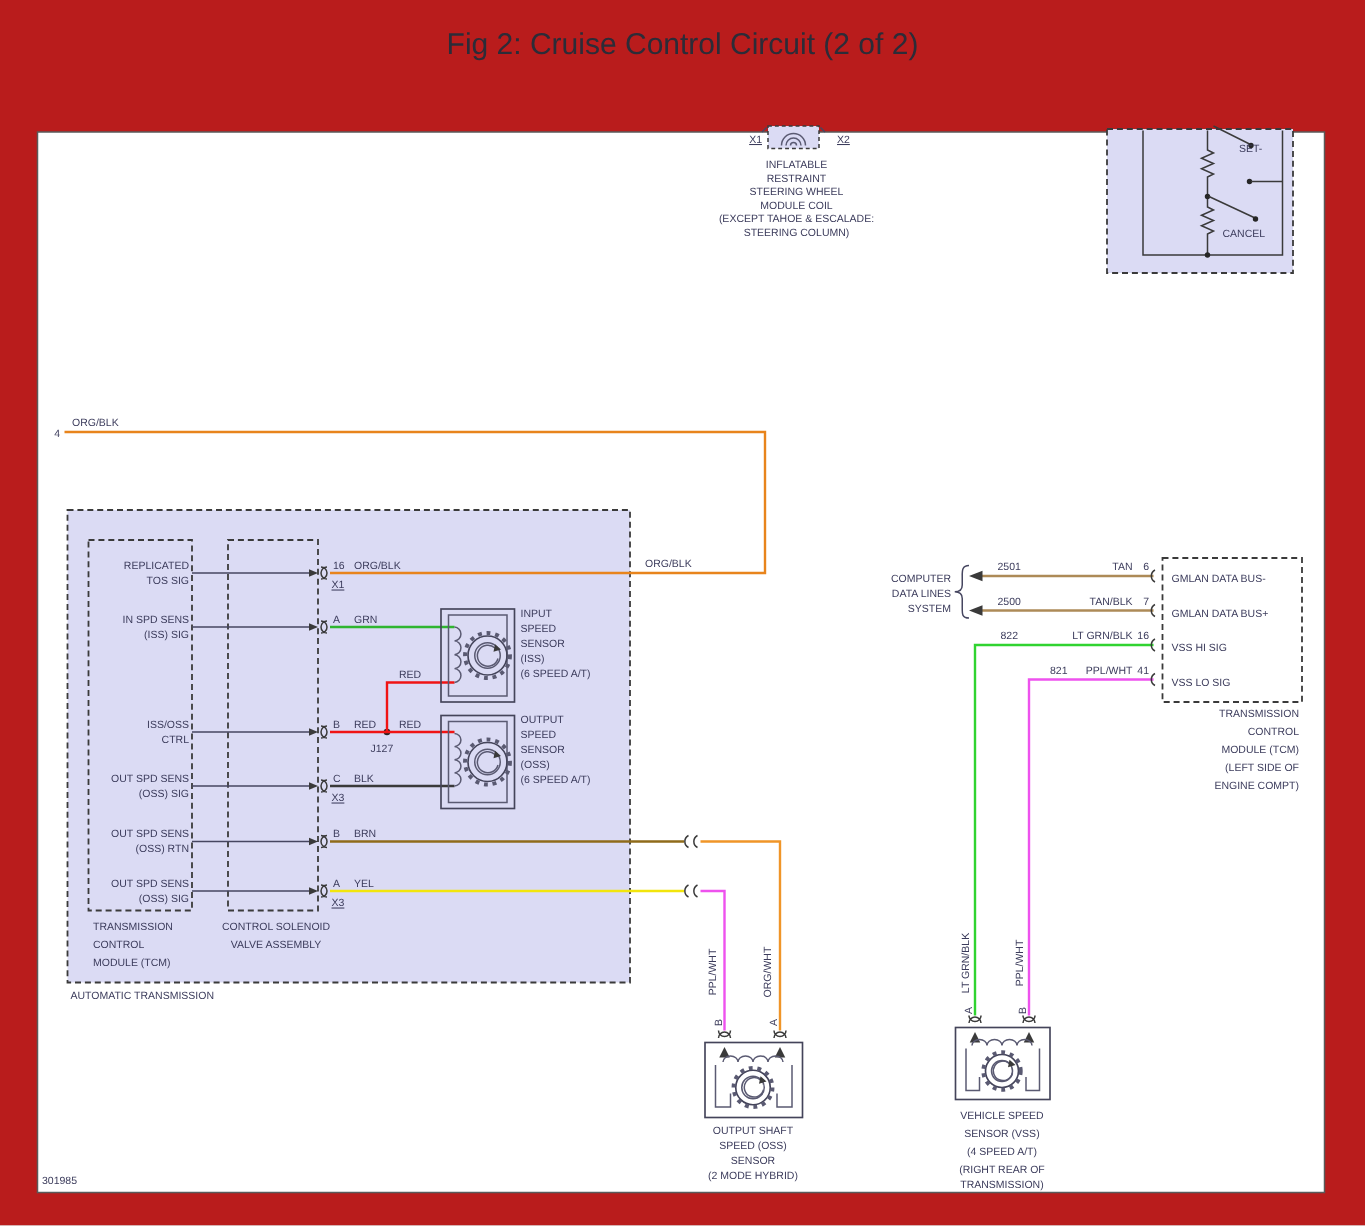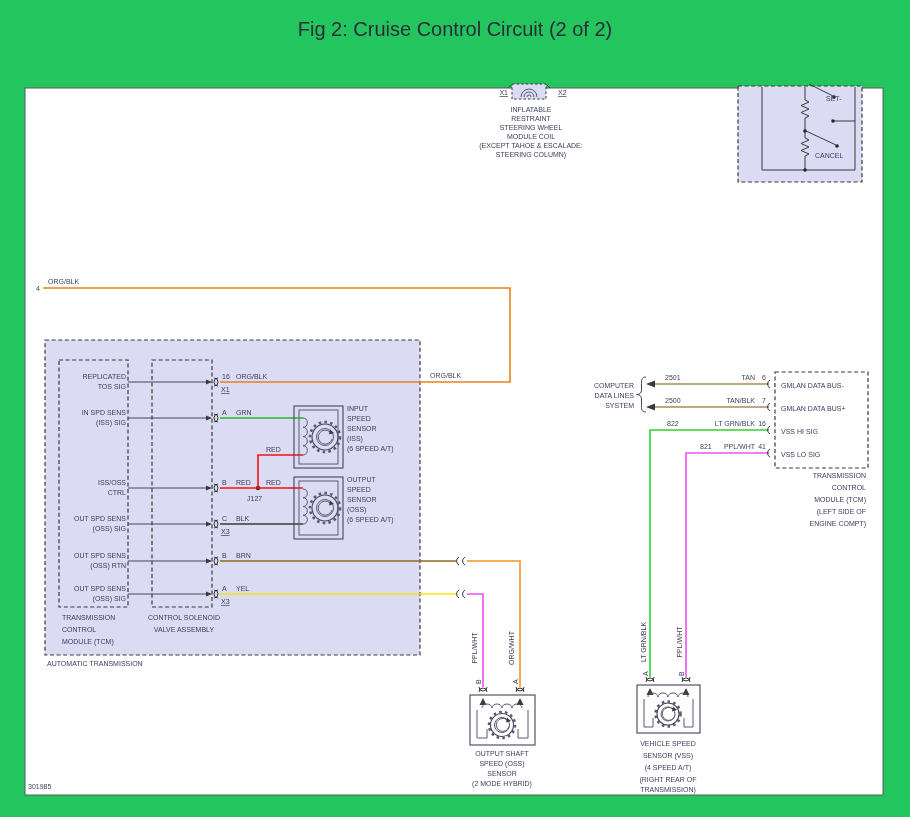--- a/index.html
+++ b/index.html
@@ -1,17 +1,17 @@
 <!DOCTYPE html>
 <html><head>
 <meta charset="utf-8">
 <style>
   html,body { margin:0; padding:0; }
   body { background:#c8c8c8; }
-  .stage { position:relative; width:910px; height:817px; background:#22c55e; overflow:hidden; }
+  .stage { position:relative; width:910px; height:817px; background:#b91c1c; overflow:hidden; }
   svg { display:block; }
   svg text { font-family:"Liberation Sans", sans-serif; }
   .tt { font-size:20px; fill:#2c2c38; }
   .t  { font-size:7px; fill:#3C3C5C; }
   .tu { text-decoration:underline; }
   .page { fill:#ffffff; stroke:#5a5a5a; stroke-width:1; }
   .lav { fill:#DBDBF4; }
   .dbox { stroke:#3a3a3a; stroke-width:1.2; stroke-dasharray:4,2.6; }
   .dbox2 { stroke:#3a3a3a; stroke-width:1; stroke-dasharray:2.6,2; }
   .nofill { fill:none; }

